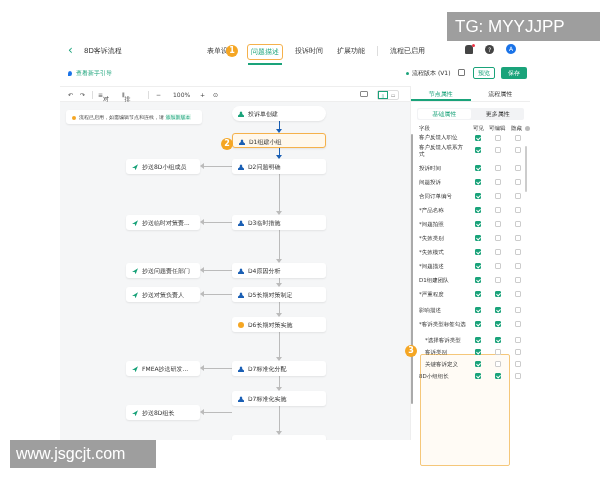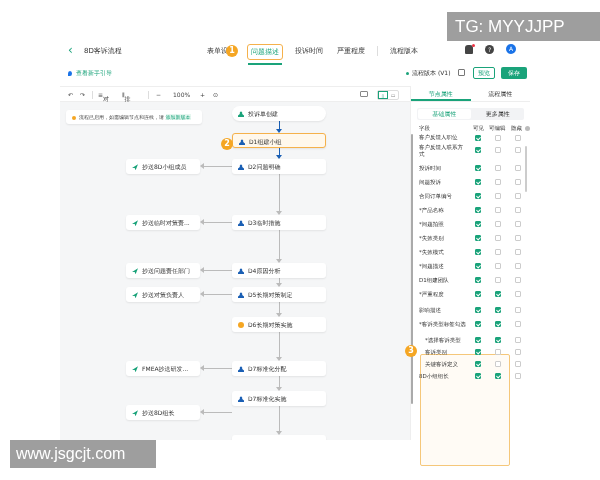--- a/index.html
+++ b/index.html
@@ -89,23 +89,23 @@
 
 <div class="frame">
 
   <div class="hdr">
     <span class="back">‹</span>
     <span class="title">8D客诉流程</span>
     <div class="tabs">
       <span class="tab">表单设计</span>
       <span class="tab active">问题描述</span>
       <span class="tab">投诉时间</span>
-      <span class="tab">严重程度</span>
+      <span class="tab">扩展功能</span>
       <span class="tabsep"></span>
-      <span class="tab">流程版本</span>
+      <span class="tab">流程已启用</span>
     </div>
     <span class="badge badge1">1</span>
     <div class="hicons">
       <span class="bell"></span>
       <span class="help">?</span>
       <span class="avatar">A</span>
     </div>
   </div>
 
   <div class="sub">

